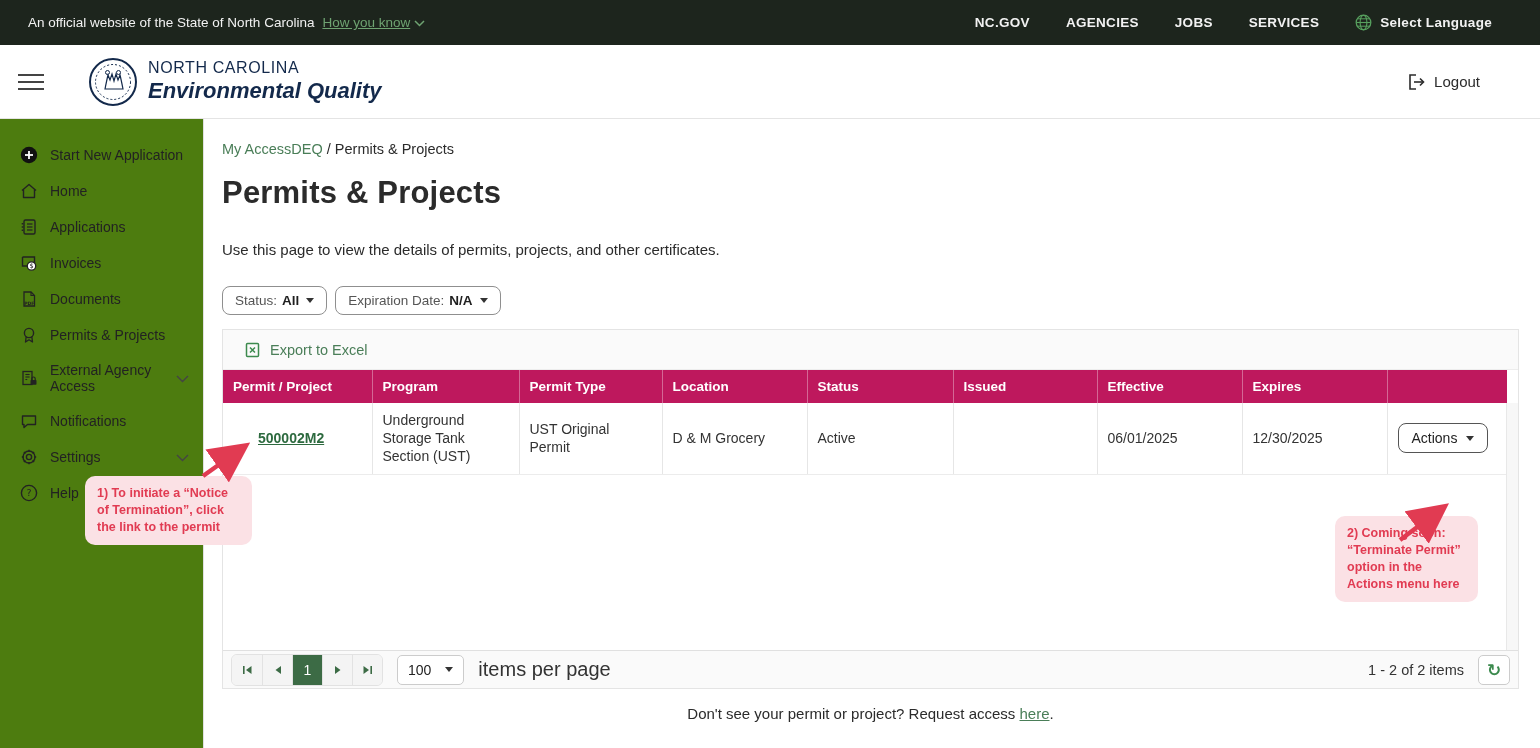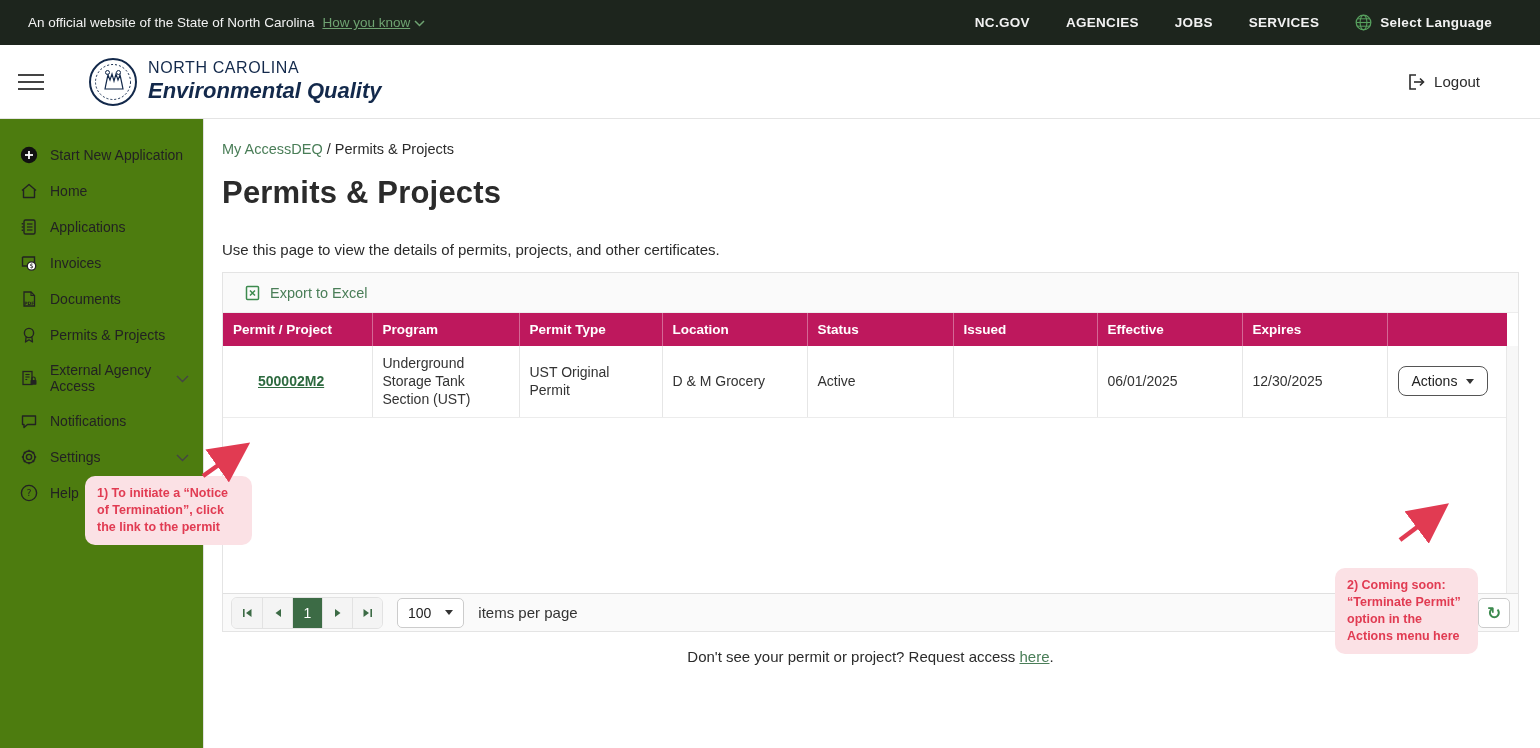--- a/index.html
+++ b/index.html
@@ -61,33 +61,33 @@
   .actions-btn { background:#fff; border:1px solid #555; border-radius:8px; padding:6px 13px; font-size:14px; color:#222; cursor:pointer; display:inline-flex; align-items:center; gap:7px; font-family:inherit; }
   .vscroll { position:absolute; top:33px; right:0; bottom:0; width:12px; background:#f7f7f7; border-left:1px solid #e8e8e8; cursor:pointer; }
 
   
   .grid-pager { height:38px; background:#fafafa; border-top:1px solid #e0e0e0; display:flex; align-items:center; padding:0 8px; gap:14px; }
   .pager-group { display:flex; border:1px solid #e2e2e2; border-radius:6px; overflow:hidden; }
   .pbtn { width:30px; height:30px; display:flex; align-items:center; justify-content:center; background:#f4f4f4; border-left:1px solid #e2e2e2; cursor:pointer; }
   .pbtn:first-child { border-left:none; }
   .pbtn.active { background:#3c6b45; color:#fff; font-size:14px; }
   .size-select { background:#fff; border:1px solid #ccc; border-radius:5px; height:30px; padding:0 10px; display:flex; align-items:center; gap:12px; font-size:14px; color:#222; cursor:pointer; }
-  .per-page { font-size:15px; color:#333; }
+  .per-page { font-size:20px; color:#333; }
   .pager-right { margin-left:auto; display:flex; align-items:center; gap:14px; }
   .range { font-size:14.5px; color:#333; }
   .refresh-btn { width:32px; height:30px; border:1px solid #ccc; border-radius:5px; background:#fff; color:#3c8a4e; font-size:17px; font-weight:bold; display:flex; align-items:center; justify-content:center; cursor:pointer; font-family:"DejaVu Sans",sans-serif; }
 
   
   .content-footer { text-align:center; margin-top:16px; font-size:15px; color:#2b2b2b; }
   .content-footer a { color:#4a7e58; text-decoration:underline; cursor:pointer; }
 
   
   .callout { position:absolute; background:#fbe1e5; border-radius:10px; padding:9px 12px; font-size:12.5px; font-weight:bold; color:#e13b52; line-height:1.35; z-index:30; }
   .callout1 { left:85px; top:476px; width:167px; }
-  .callout2 { left:1335px; top:568px; width:143px; }
+  .callout2 { left:1335px; top:516px; width:143px; }
   .arrow-svg { position:absolute; z-index:31; pointer-events:none; }
 </style>
 </head>
 <body>
 
 <div class="page">
 
   <div class="topbar">
     <div class="topbar-left">
       <span>An official website of the State of North Carolina</span>
@@ -257,20 +257,32 @@
     </nav>
 
     <main class="content">
       <div class="breadcrumb">
         <a>My AccessDEQ</a><span> / </span><span>Permits &amp; Projects</span>
       </div>
 
       <h1 class="page-title">Permits &amp; Projects</h1>
       <p class="page-desc">Use this page to view the details of permits, projects, and other certificates.</p>
 
+      <div class="filters">
+        <div class="chip">
+          <span>Status: </span>
+            <b>All</b>
+            <i class="caret"></i>
+        </div>
+        <div class="chip">
+          <span>Expiration Date: </span>
+            <b>N/A</b>
+            <i class="caret"></i>
+        </div>
+      </div>
 
       <div class="grid">
         <div class="grid-toolbar">
           <svg width="15" height="16" viewBox="0 0 15 16">
               <rect x="1.5" y="1.5" width="12" height="13" rx="1" stroke="#3c8a4e" stroke-width="1.5" fill="none"></rect>
               <path d="M5 5.5 l5 5 M10 5.5 l-5 5" stroke="#3c8a4e" stroke-width="1.5"></path>
             </svg>
           <a>Export to Excel</a>
         </div>
 

